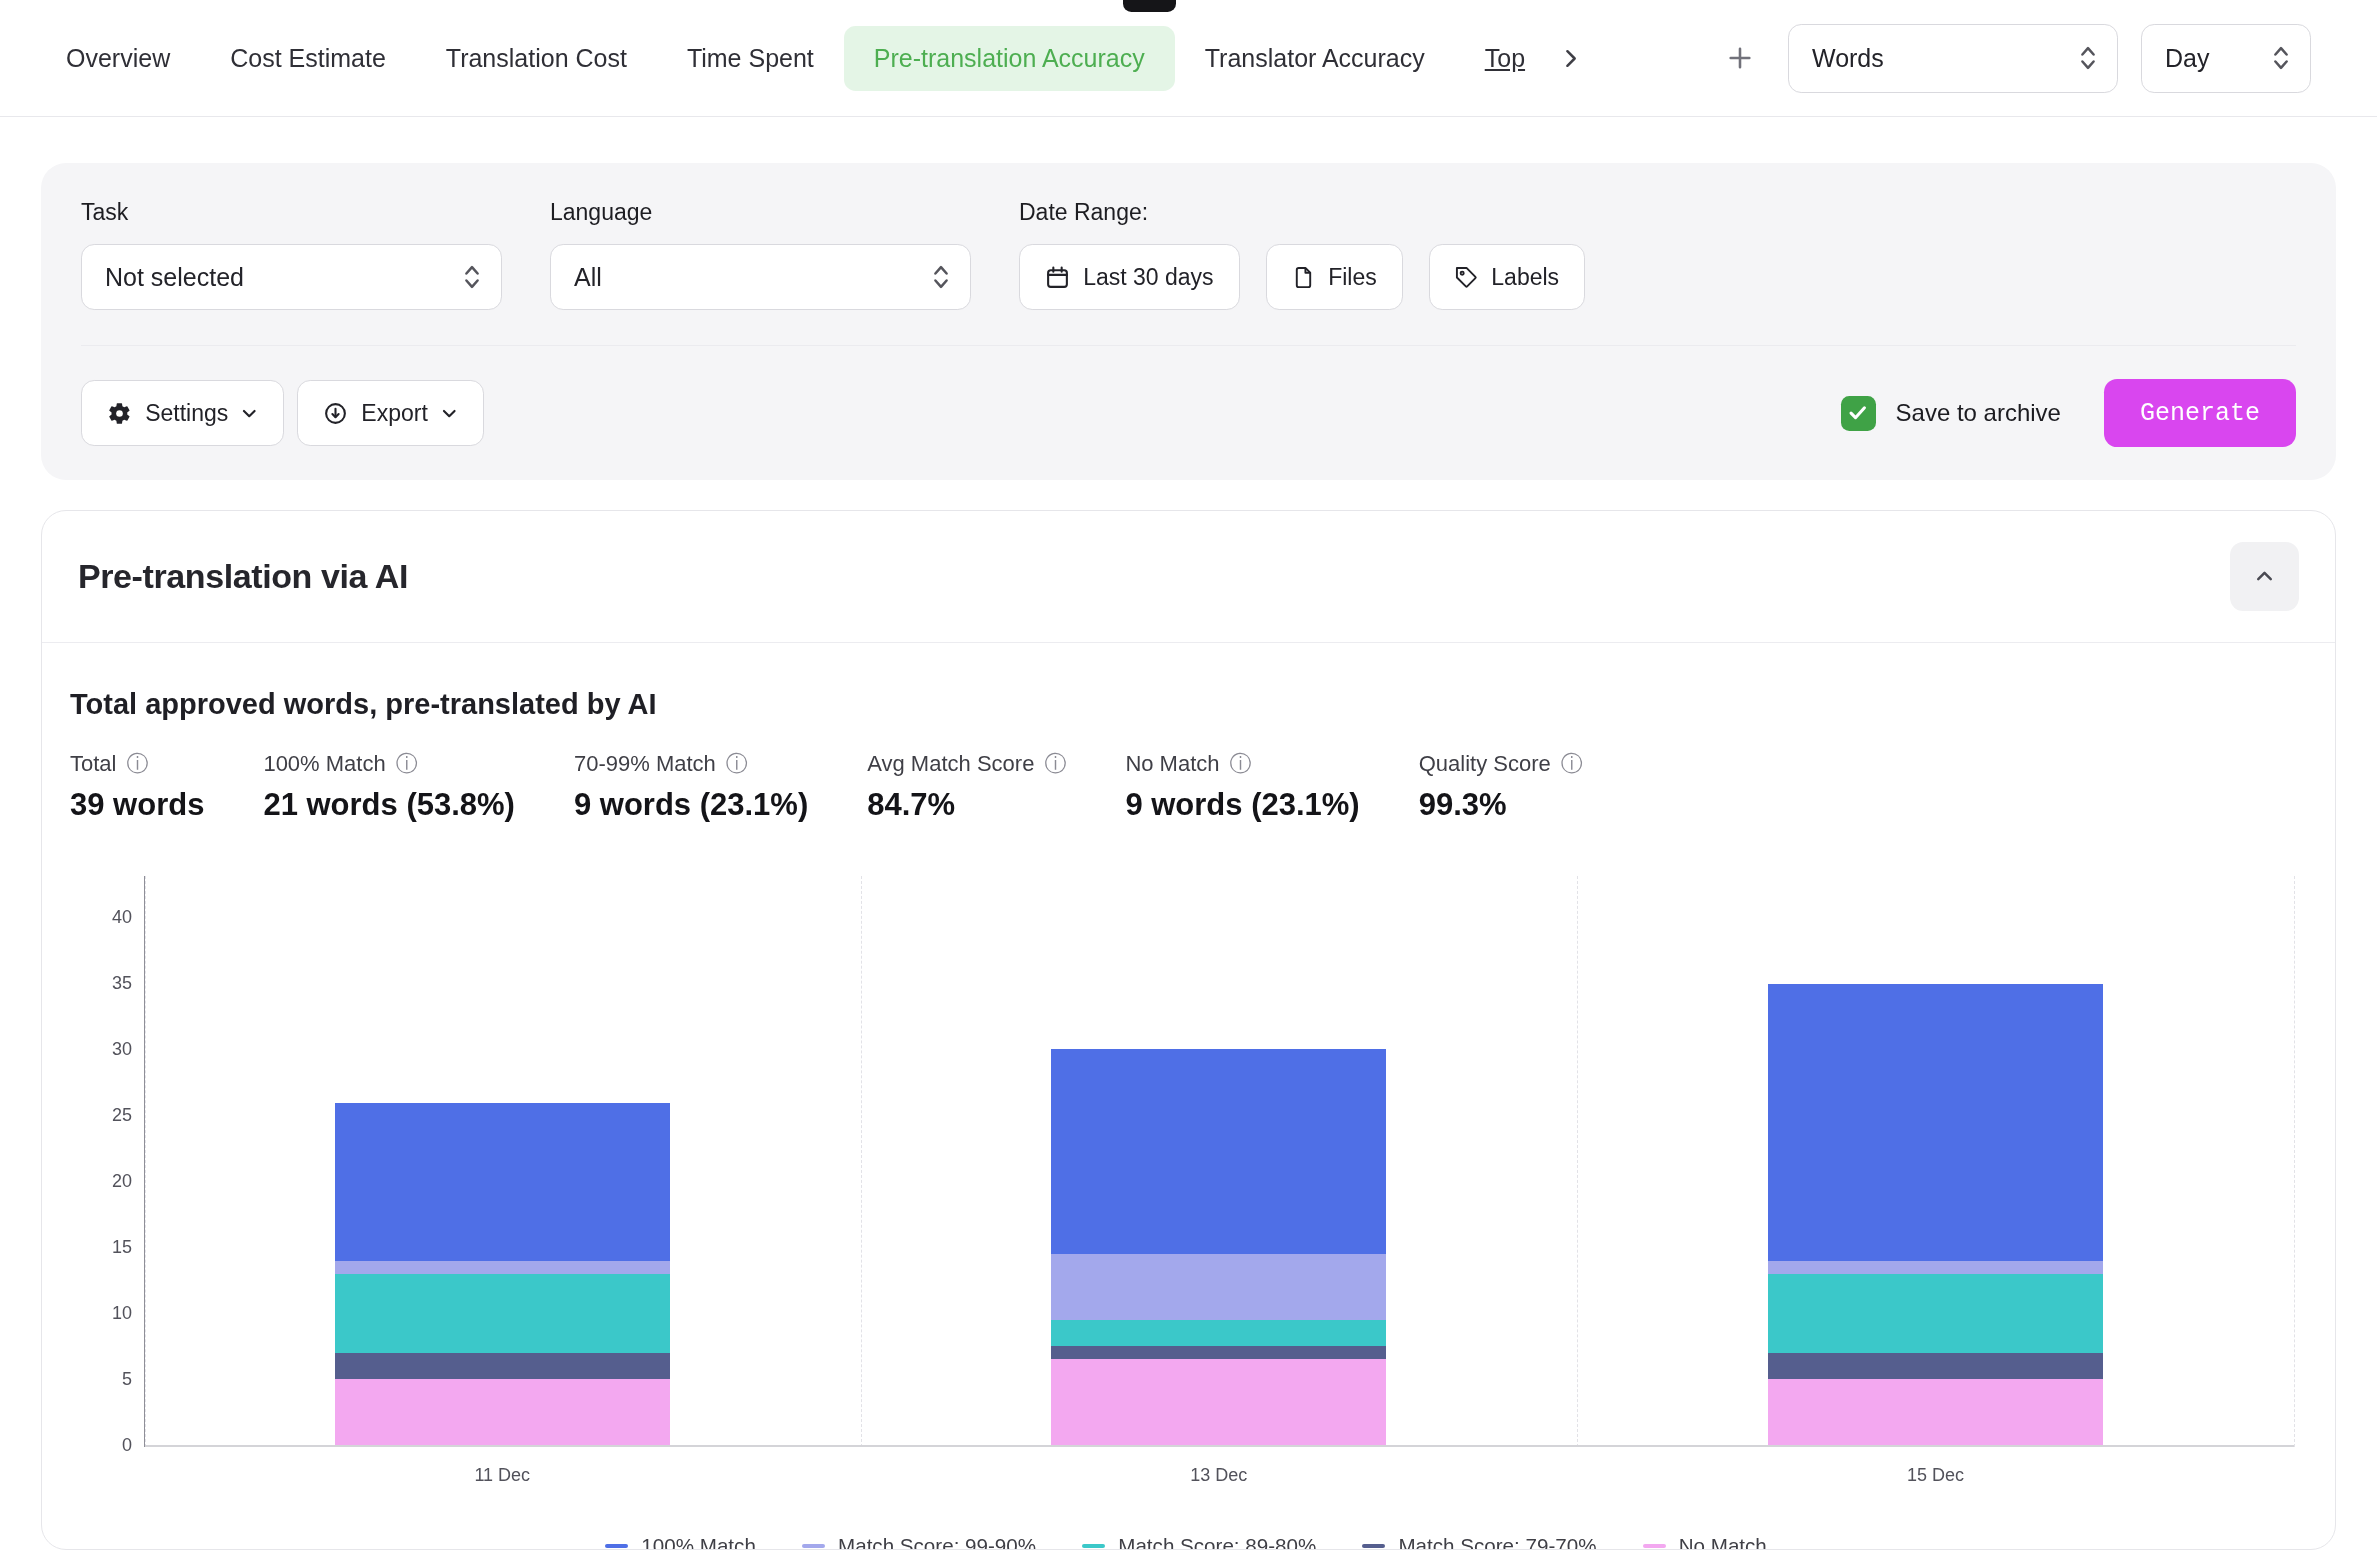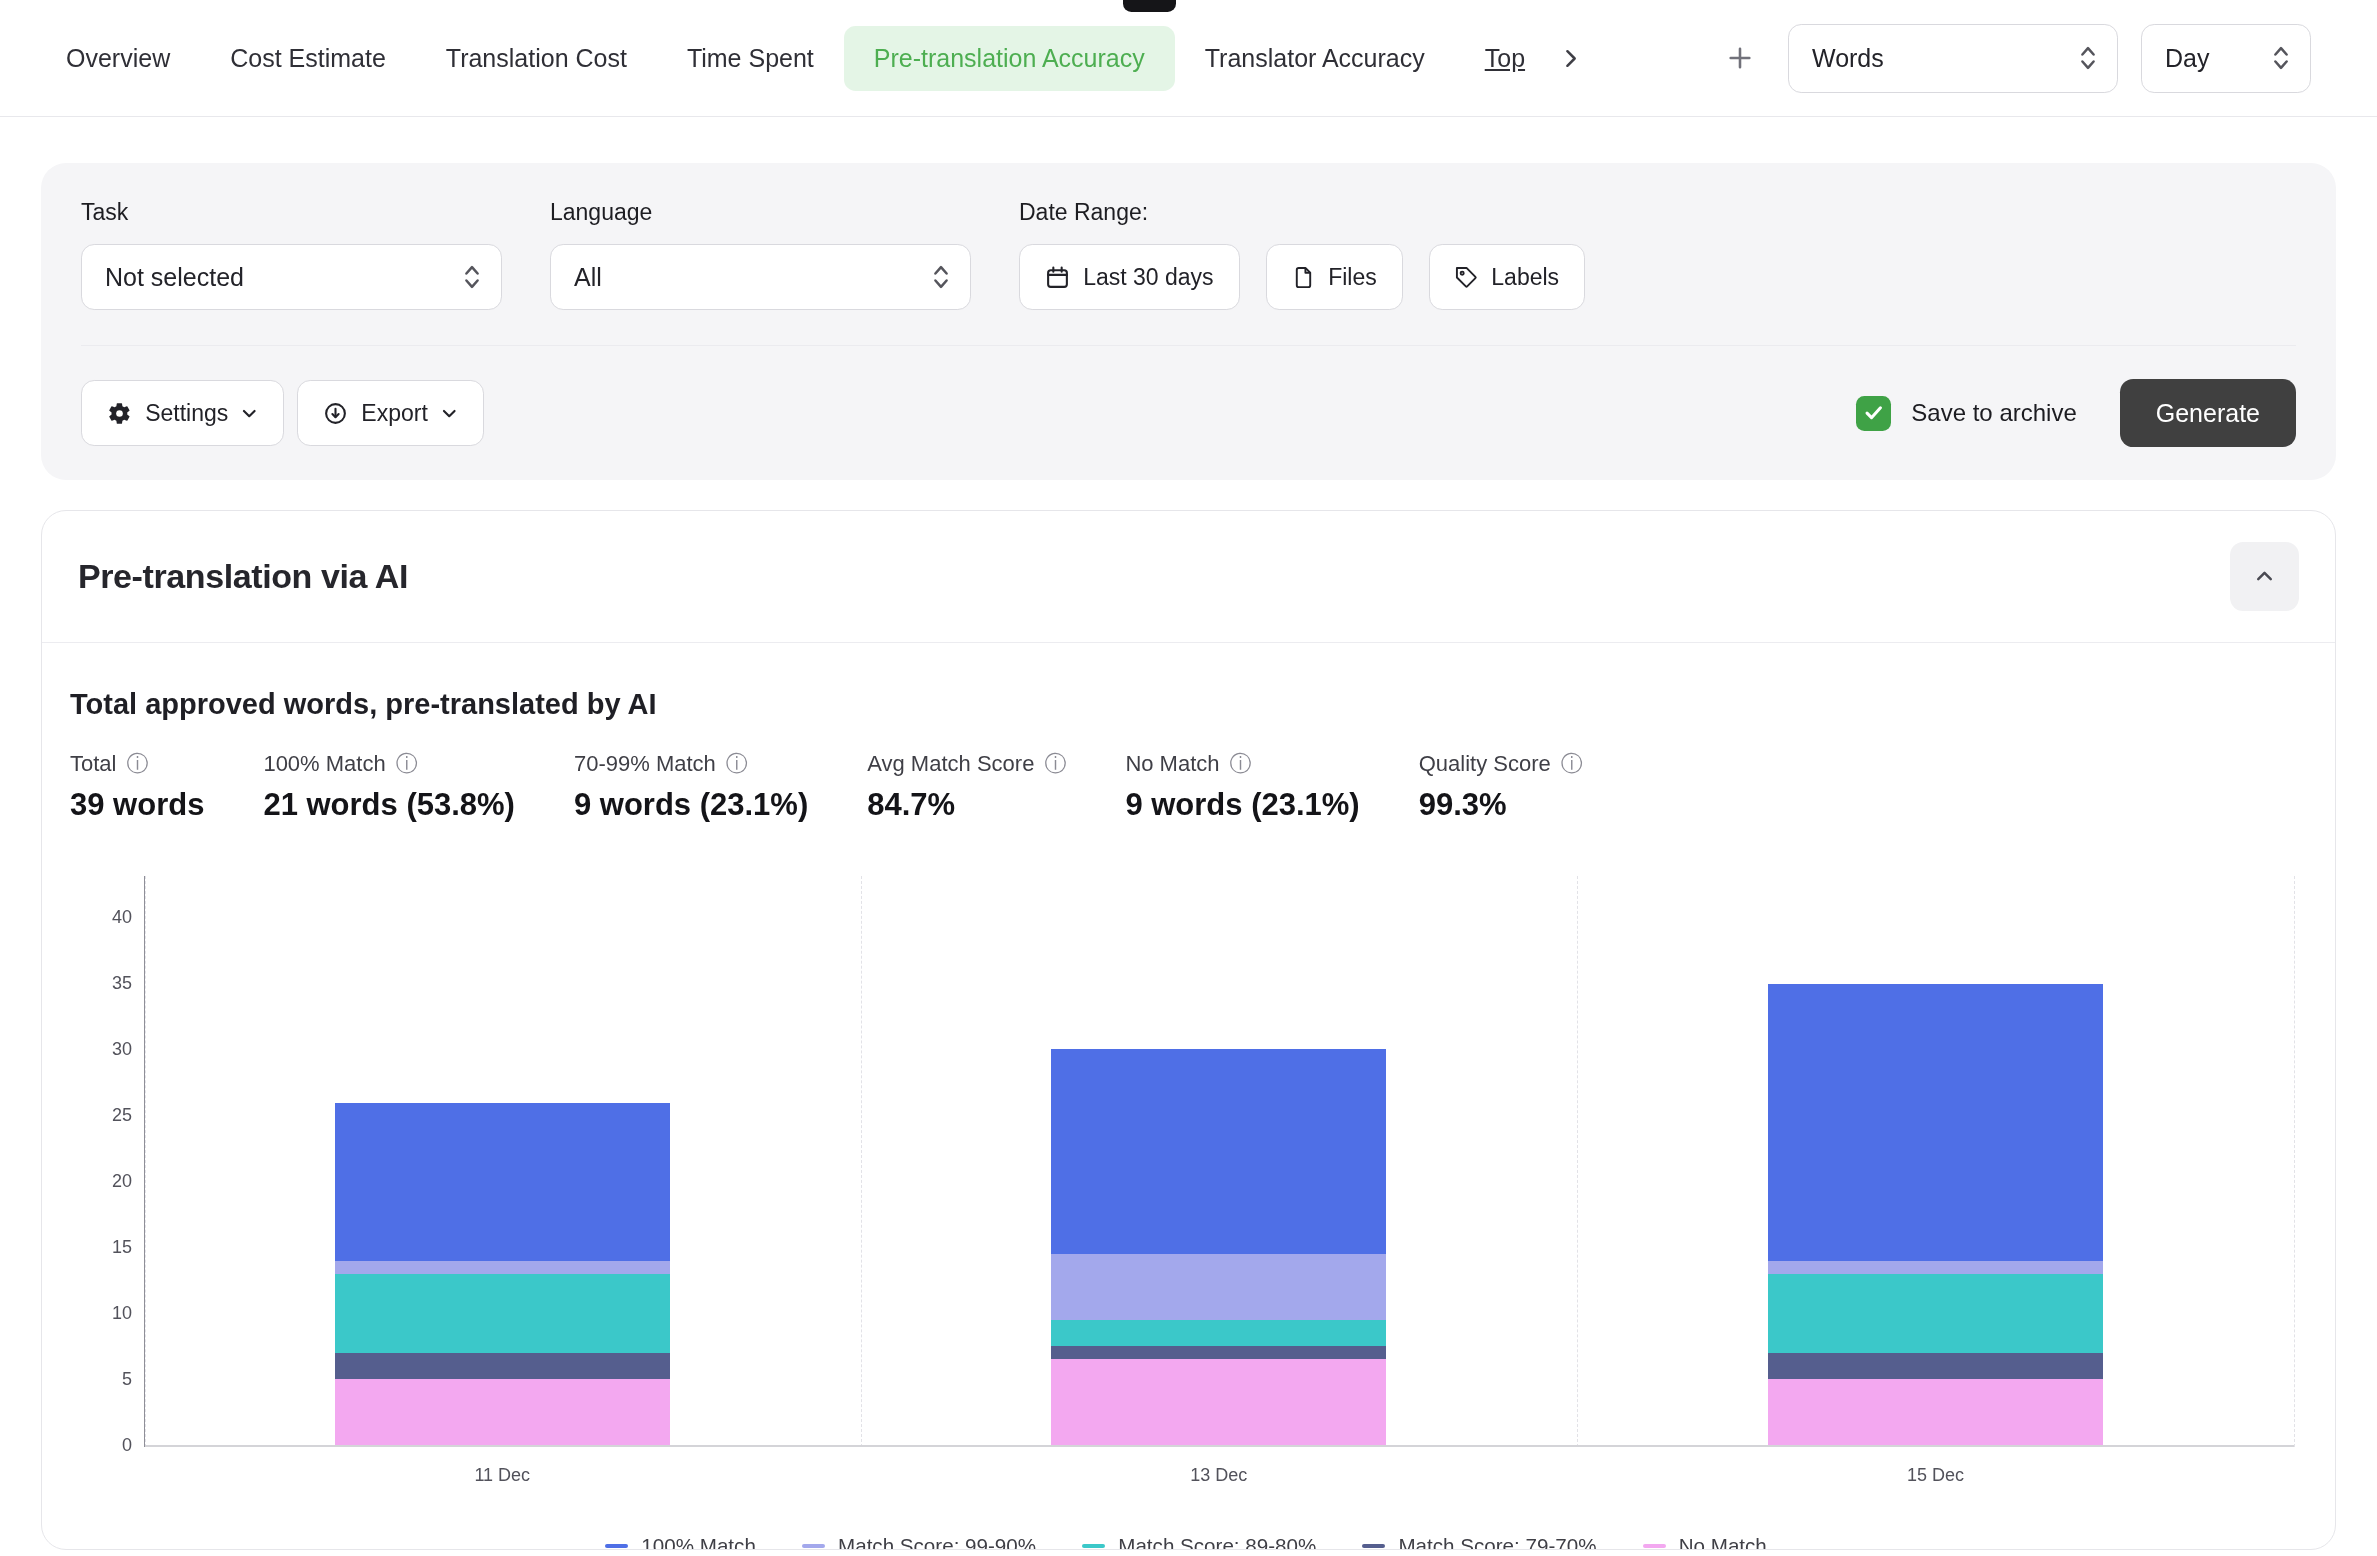--- a/index.html
+++ b/index.html
@@ -40,23 +40,23 @@
   .btn { display:inline-flex; align-items:center; gap:13.2px; height:66px;
     padding:0 25px; background:#fff; border:1.7px solid #d9d9de; border-radius:13.2px;
     font-size:23px; color:#222228; cursor:pointer; font-family:inherit; }
   .filters-row2 { display:flex; align-items:center; margin-top:35px;
     padding-top:33px; border-top:1.7px solid #ebebef; }
   .filters-row2 .left { display:flex; gap:13.2px; }
   .filters-row2 .right { margin-left:auto; display:flex; align-items:center; gap:20px; }
   .checkbox { width:35px; height:35px; background:#3fa246; border-radius:8.3px;
     display:flex; align-items:center; justify-content:center; cursor:pointer; flex:0 0 auto; }
   .archive-label { font-size:24px; color:#1c1c21; }
-  .generate { margin-left:23px; height:68px; padding:0 36px; background:#404040;
+  .generate { margin-left:23px; height:68px; padding:0 36px; background:#d946ef;
     color:#fff; border:none; border-radius:13.2px; font-size:25px; cursor:pointer;
-    font-family:Liberation Sans, sans-serif; }
+    font-family:Liberation Mono, monospace; }
 
   
   .card { margin:30px 41px 0; background:#fff; border:1.7px solid #e6e6ea;
     border-radius:25px; height:1040px; overflow:hidden; }
   .card-header { display:flex; align-items:center; justify-content:space-between;
     padding:31px 36px; border-bottom:1.7px solid #ececf0; }
   .card-title { font-size:34px; font-weight:700; letter-spacing:-0.4px; color:#26262c; }
   .collapse-btn { width:69px; height:69px; background:#f1f1f3; border:none;
     border-radius:13.2px; display:flex; align-items:center; justify-content:center;
     cursor:pointer; }

